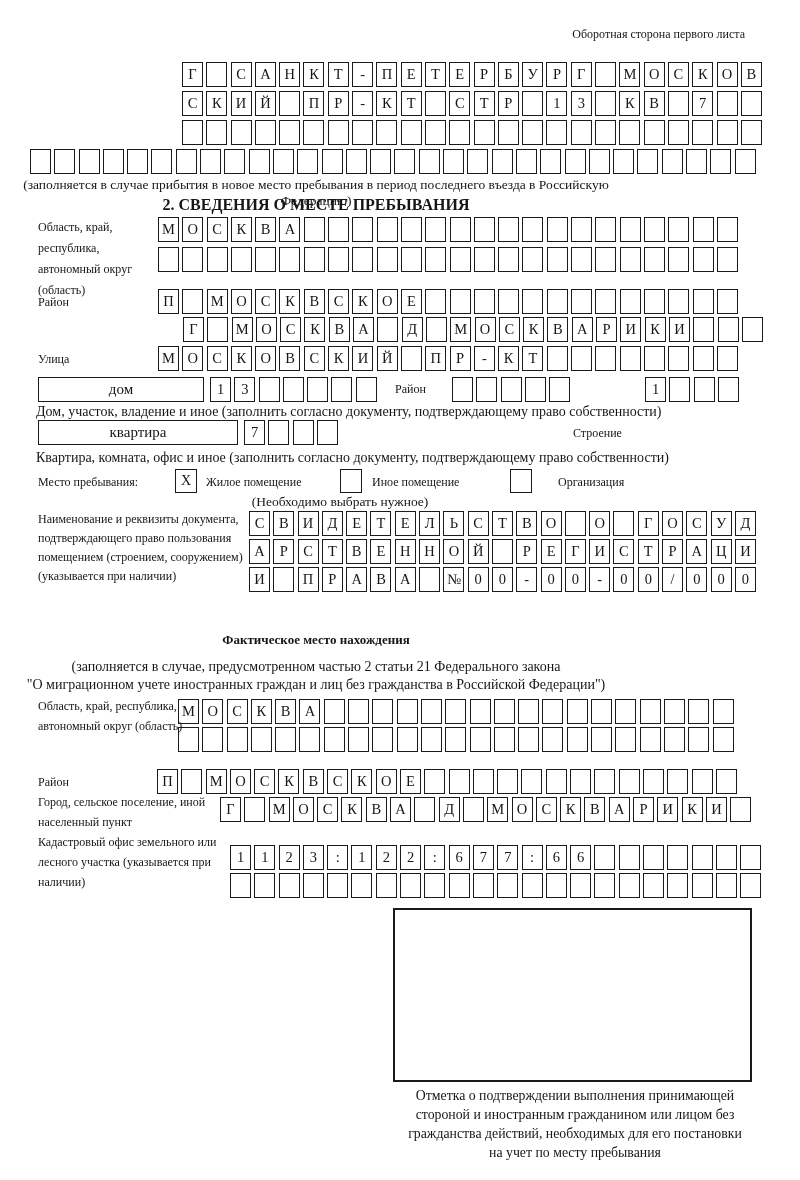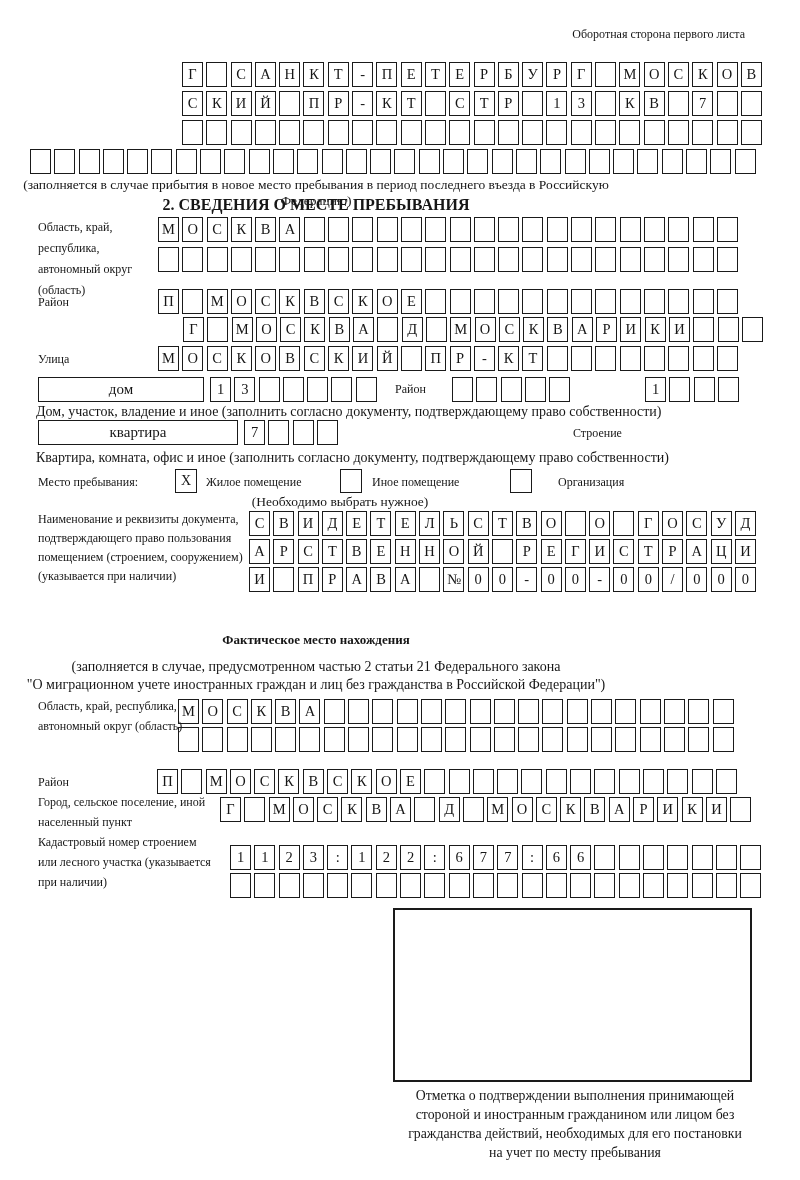--- a/index.html
+++ b/index.html
@@ -508,21 +508,21 @@
       <div class="cell">К</div>
       <div class="cell">В</div>
       <div class="cell">А</div>
       <div class="cell">Р</div>
       <div class="cell">И</div>
       <div class="cell">К</div>
       <div class="cell">И</div>
       <div class="cell"></div>
     </div>
 
-  <div class="abs label" style="left:38px;top:832px;width:180px;">Кадастровый номер строением или лесного участка (указывается при наличии)</div>
+  <div class="abs label" style="left:38px;top:832px;width:180px;">Кадастровый офис земельного или лесного участка (указывается при наличии)</div>
   <div class="abs cells" style="left:230px;top:845px;">
       <div class="cell">1</div>
       <div class="cell">1</div>
       <div class="cell">2</div>
       <div class="cell">3</div>
       <div class="cell">:</div>
       <div class="cell">1</div>
       <div class="cell">2</div>
       <div class="cell">2</div>
       <div class="cell">:</div>

